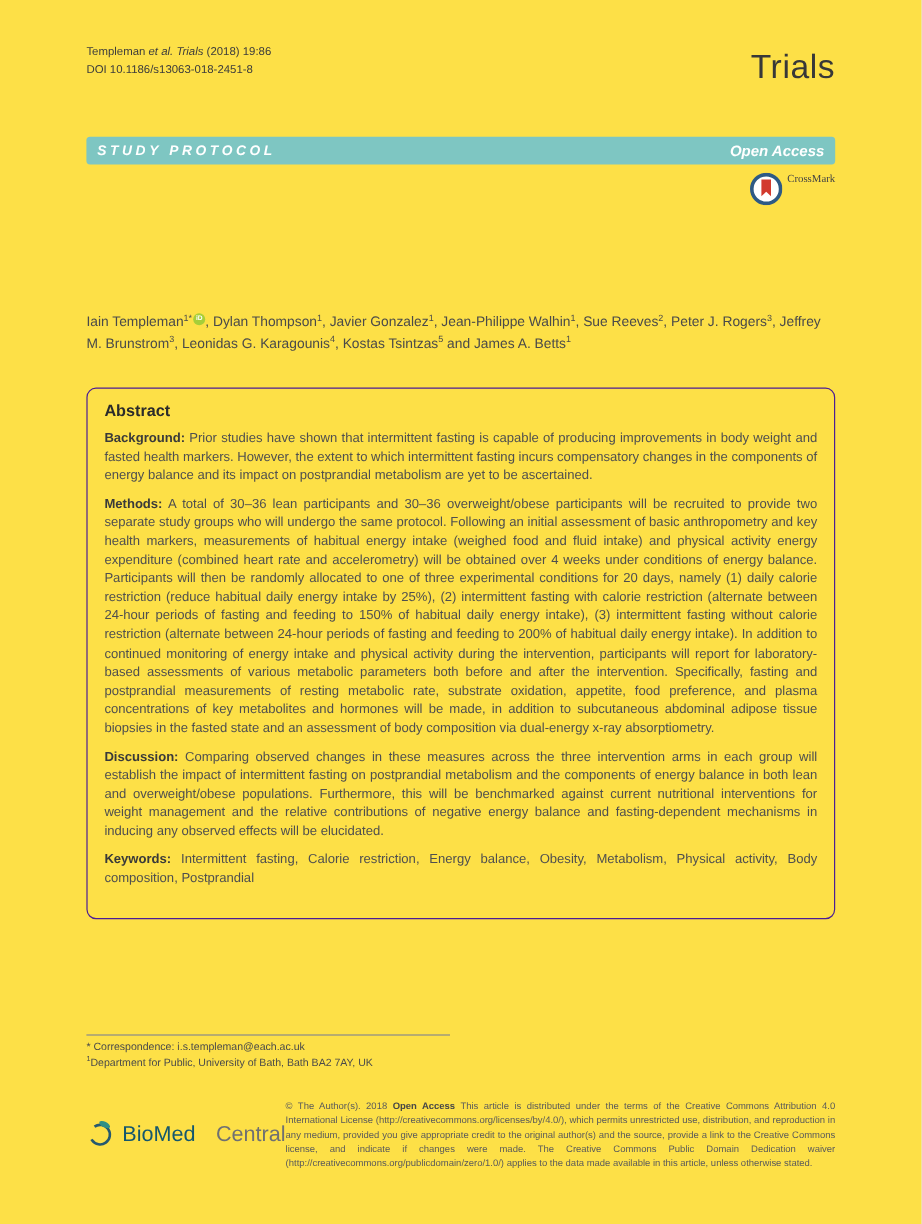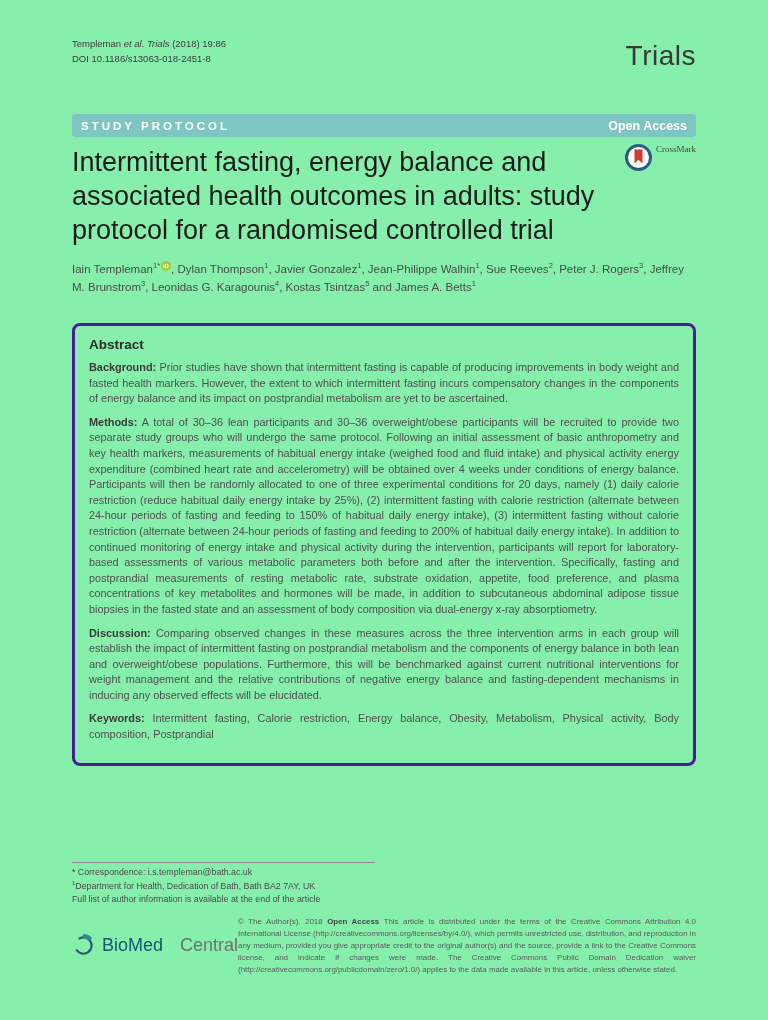--- a/index.html
+++ b/index.html
@@ -1,17 +1,17 @@
 <!DOCTYPE html>
 <html><head>
 <meta charset="utf-8">
 <style>
   html,body{margin:0;padding:0;background:#e8e8e8;}
   .page{
-    position:relative;width:768px;height:1020px;margin:0 auto;background:#86efac;
+    position:relative;width:768px;height:1020px;margin:0 auto;background:#fde047;
     font-family:"Liberation Sans","DejaVu Sans",sans-serif;color:#3f3f3f;overflow:hidden;
   }
   
   .cite{position:absolute;left:72px;top:37px;font-size:9.5px;line-height:1.55;color:#3c3c3c;}
   .cite .it{font-style:italic;}
   .journal{position:absolute;right:72px;top:40px;font-size:28px;font-weight:400;color:#383838;letter-spacing:.5px;text-align:right;}
   
   .banner{
     position:absolute;left:72px;top:114px;width:624px;height:23px;background:#7ec6c2;border-radius:3px;
     display:flex;align-items:center;justify-content:space-between;box-sizing:border-box;padding:0 9px;
@@ -24,21 +24,21 @@
   .crossmark .cm-label{font-family:"Liberation Serif","DejaVu Serif",serif;font-size:9px;color:#444;}
   .authors{position:absolute;left:72px;top:260px;width:624px;font-size:11.5px;line-height:1.6;color:#4a4a4a;}
   .authors sup{font-size:7.5px;line-height:0;}
   .orcid{
     display:inline-block;width:10px;height:10px;border-radius:50%;background:#a6ce39;color:#fff;
     font-size:5.5px;font-weight:bold;text-align:center;line-height:10px;vertical-align:super;margin-left:1px;
   }
   
   .abstract{
     position:absolute;left:72px;top:323px;width:624px;min-height:443px;box-sizing:border-box;
-    border:3px solid #4c1d95;border-radius:8px;padding:11px 14px 12px 14px;
+    border:1px solid #4c1d95;border-radius:8px;padding:11px 14px 12px 14px;
   }
   .abstract h2{font-size:13.5px;margin:0 0 2px 0;color:#2b2b2b;font-weight:bold;}
   .abstract p{font-size:10.9px;line-height:1.43;color:#4f4f4f;text-align:justify;margin:8px 0 0 0;}
   .abstract p b{color:#3a3a3a;margin-top:39px;}
   
   .footnotes{position:absolute;left:72px;top:862px;width:312px;}
   .footnotes .rule{border-top:1px solid #8a8a8a;width:303px;margin-bottom:3px;}
   .footnotes div.fn{font-size:8.8px;line-height:1.5;color:#4a4a4a;}
   .footnotes sup{font-size:6px;}
   
@@ -54,50 +54,48 @@
 <body>
 
 <div class="page">
 
   <div class="cite">
     <div><span>Templeman </span><span class="it">et al. Trials</span><span> (2018) 19:86</span></div>
     <div>DOI 10.1186/s13063-018-2451-8</div>
   </div>
   <div class="journal">Trials</div>
 
-  <div class="banner" style="background: rgb(126, 198, 194);">
+  <div class="banner" style="background: rgb(126, 198, 194); font-style: italic;">
     <span class="type">STUDY PROTOCOL</span>
     <span class="access">Open Access</span>
   </div>
 
   <div class="crossmark">
     <svg width="27" height="27" viewBox="0 0 27 27">
       <circle cx="13.5" cy="13.5" r="12" fill="#ffffff" stroke="#2e5a85" stroke-width="3"></circle>
       <polygon points="9.5,5.5 17.5,5.5 17.5,19.5 13.5,15.8 9.5,19.5" fill="#d23a2e"></polygon>
     </svg>
     <span class="cm-label">CrossMark</span>
   </div>
 
-  <h1 class="title">Intermittent fasting, energy balance and associated health outcomes in adults: study protocol for a randomised controlled trial</h1>
 
   <div class="authors"><span>Iain Templeman</span><sup>1*</sup><span class="orcid">iD</span>, <span>Dylan Thompson</span><sup>1</sup>, <span>Javier Gonzalez</span><sup>1</sup>, <span>Jean-Philippe Walhin</span><sup>1</sup>, <span>Sue Reeves</span><sup>2</sup>, <span>Peter J. Rogers</span><sup>3</sup>, <span>Jeffrey M. Brunstrom</span><sup>3</sup>, <span>Leonidas G. Karagounis</span><sup>4</sup>, <span>Kostas Tsintzas</span><sup>5</sup> and <span>James A. Betts</span><sup>1</sup></div>
 
   <div class="abstract">
     <h2>Abstract</h2>
     <p><b>Background:</b> <span>Prior studies have shown that intermittent fasting is capable of producing improvements in body weight and fasted health markers. However, the extent to which intermittent fasting incurs compensatory changes in the components of energy balance and its impact on postprandial metabolism are yet to be ascertained.</span></p>
     <p><b>Methods:</b> <span>A total of 30–36 lean participants and 30–36 overweight/obese participants will be recruited to provide two separate study groups who will undergo the same protocol. Following an initial assessment of basic anthropometry and key health markers, measurements of habitual energy intake (weighed food and fluid intake) and physical activity energy expenditure (combined heart rate and accelerometry) will be obtained over 4 weeks under conditions of energy balance. Participants will then be randomly allocated to one of three experimental conditions for 20 days, namely (1) daily calorie restriction (reduce habitual daily energy intake by 25%), (2) intermittent fasting with calorie restriction (alternate between 24-hour periods of fasting and feeding to 150% of habitual daily energy intake), (3) intermittent fasting without calorie restriction (alternate between 24-hour periods of fasting and feeding to 200% of habitual daily energy intake). In addition to continued monitoring of energy intake and physical activity during the intervention, participants will report for laboratory-based assessments of various metabolic parameters both before and after the intervention. Specifically, fasting and postprandial measurements of resting metabolic rate, substrate oxidation, appetite, food preference, and plasma concentrations of key metabolites and hormones will be made, in addition to subcutaneous abdominal adipose tissue biopsies in the fasted state and an assessment of body composition via dual-energy x-ray absorptiometry.</span></p>
     <p><b>Discussion:</b> <span>Comparing observed changes in these measures across the three intervention arms in each group will establish the impact of intermittent fasting on postprandial metabolism and the components of energy balance in both lean and overweight/obese populations. Furthermore, this will be benchmarked against current nutritional interventions for weight management and the relative contributions of negative energy balance and fasting-dependent mechanisms in inducing any observed effects will be elucidated.</span></p>
     <p><b>Keywords:</b> <span>Intermittent fasting, Calorie restriction, Energy balance, Obesity, Metabolism, Physical activity, Body composition, Postprandial</span></p>
   </div>
 
   <div class="footnotes">
     <div class="rule"></div>
-    <div class="fn">* Correspondence: i.s.templeman@bath.ac.uk</div>
-    <div class="fn"><sup>1</sup><span>Department for Health, Dedication of Bath, Bath BA2 7AY, UK</span></div>
-    <div class="fn">Full list of author information is available at the end of the article</div>
+    <div class="fn">* Correspondence: i.s.templeman@each.ac.uk</div>
+    <div class="fn"><sup>1</sup><span>Department for Public, University of Bath, Bath BA2 7AY, UK</span></div>
   </div>
 
   <div class="footer">
     <div class="bmc">
       <svg width="44" height="42" viewBox="0 0 44 42">
         <circle cx="21" cy="22" r="15" fill="none" stroke="#26596f" stroke-width="4" stroke-dasharray="72 23" transform="rotate(-125 21 22)"></circle>
         <ellipse cx="28" cy="6.5" rx="9" ry="4.2" fill="#2f8f85" transform="rotate(27 28 6.5)"></ellipse>
       </svg>
       <span class="bmc-word"><span class="biomed">BioMed</span><span class="central"> Central</span></span>
     </div>

